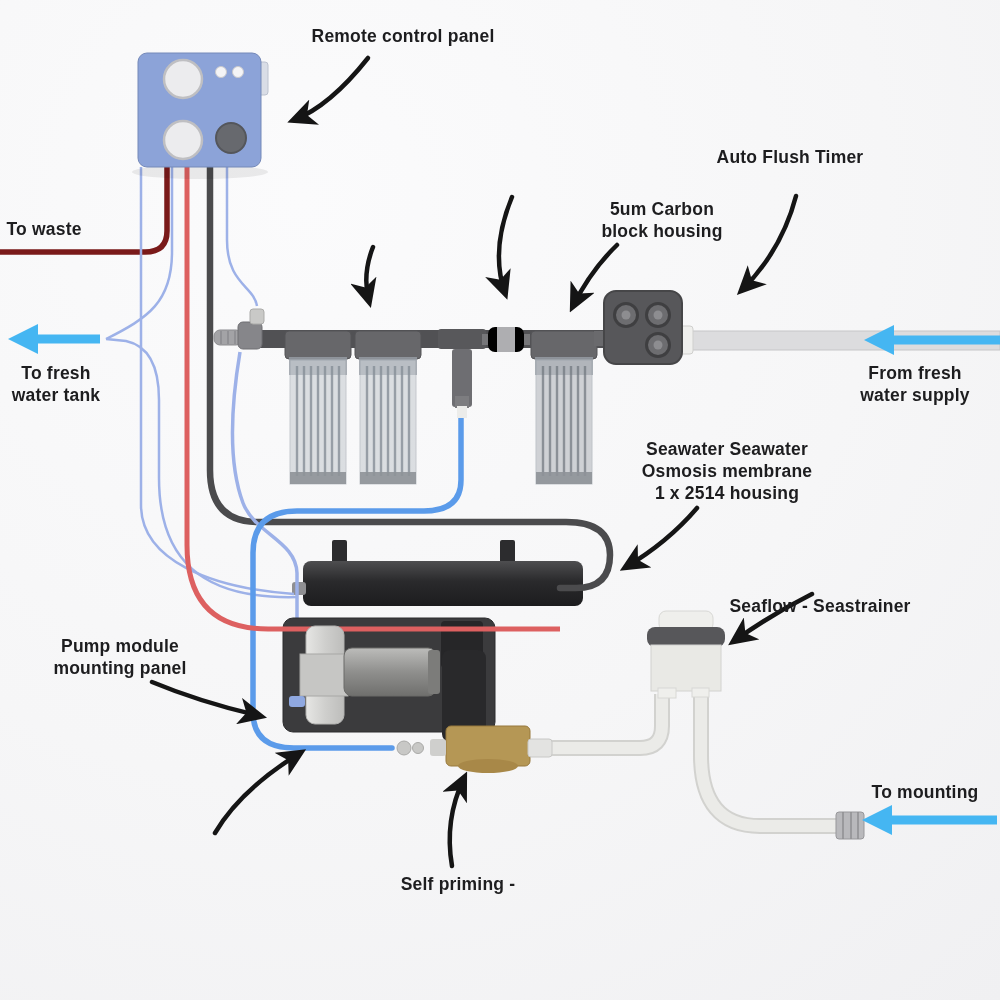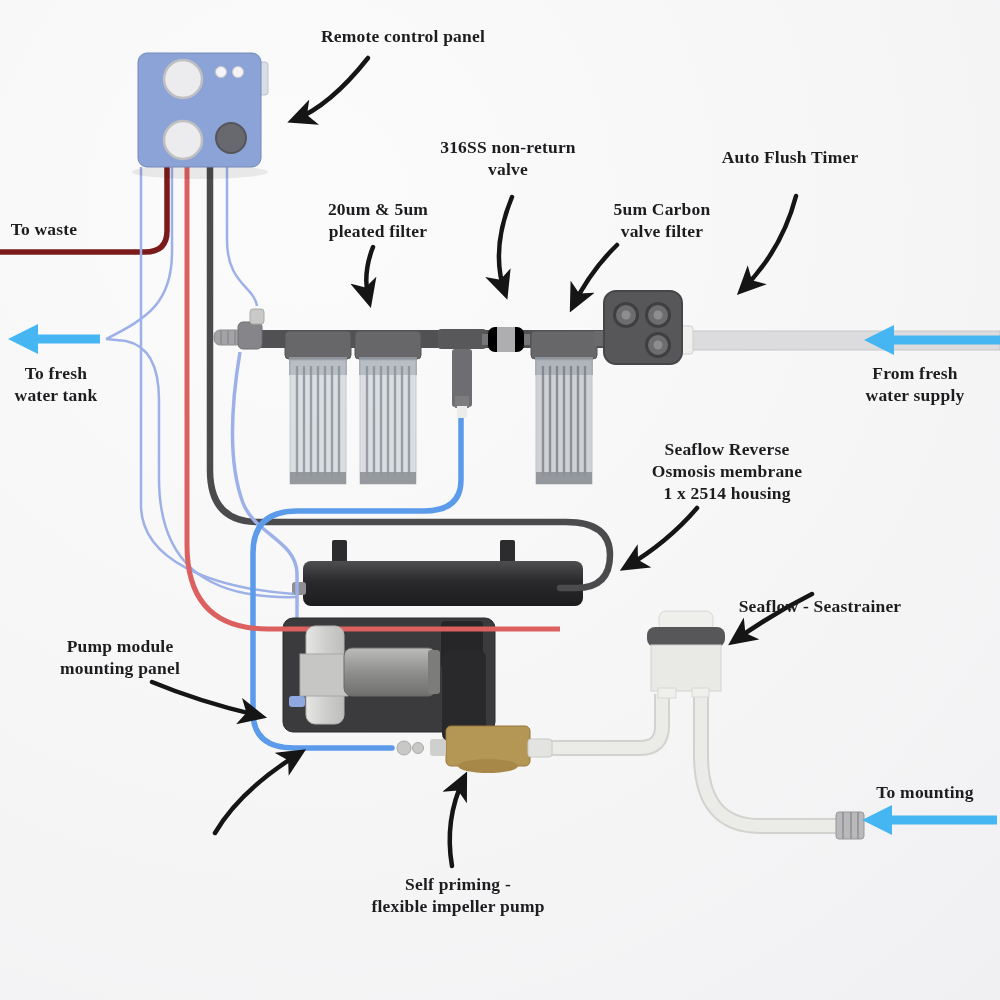--- a/index.html
+++ b/index.html
@@ -1,19 +1,19 @@
 <!DOCTYPE html>
 <html><head>
 <meta charset="utf-8">
 <style>
   html,body{margin:0;padding:0;}
   #stage{
     position:relative;width:1000px;height:1000px;overflow:hidden;
     background:radial-gradient(circle at 30% 20%, #fbfbfc 0%, #f6f6f7 55%, #f0f0f2 100%);
-    font-family:Liberation Serif, serif;
+    font-family:Liberation Sans, sans-serif;
   }
   svg{position:absolute;left:0;top:0;}
   .lbl{
     position:absolute;
     transform:translateX(-50%);
     font-weight:700;font-size:17.5px;line-height:22px;
     color:#1d1d1f;text-align:center;white-space:nowrap;letter-spacing:.2px;
   }
 </style>
 </head>
@@ -205,56 +205,47 @@
     <path d="M452,866 Q444,820 464,778" marker-end="url(#ah)"></path>
   </g>
 </svg>
 
 <div class="lbl" style="left:403px;top:25px">
       <div>Remote control panel</div>
     </div>
 <div class="lbl" style="left:44px;top:218px">
       <div>To waste</div>
     </div>
-<div class="lbl" style="left:378px;top:198px">
-      <div>20um &amp; 5um</div>
-      <div>pleated filter</div>
-    </div>
-<div class="lbl" style="left:508px;top:136px">
-      <div>316SS non-return</div>
-      <div>valve</div>
-    </div>
 <div class="lbl" style="left:662px;top:198px">
       <div>5um Carbon</div>
-      <div>valve filter</div>
+      <div>block housing</div>
     </div>
 <div class="lbl" style="left:790px;top:146px">
       <div>Auto Flush Timer</div>
     </div>
 <div class="lbl" style="left:56px;top:362px">
       <div>To fresh</div>
       <div>water tank</div>
     </div>
 <div class="lbl" style="left:915px;top:362px">
       <div>From fresh</div>
       <div>water supply</div>
     </div>
 <div class="lbl" style="left:727px;top:438px">
-      <div>Seaflow Reverse</div>
+      <div>Seawater Seawater</div>
       <div>Osmosis membrane</div>
       <div>1 x 2514 housing</div>
     </div>
 <div class="lbl" style="left:820px;top:595px">
       <div>Seaflow - Seastrainer</div>
     </div>
 <div class="lbl" style="left:120px;top:635px">
       <div>Pump module</div>
       <div>mounting panel</div>
     </div>
 <div class="lbl" style="left:458px;top:873px">
       <div>Self priming -</div>
-      <div>flexible impeller pump</div>
     </div>
 <div class="lbl" style="left:925px;top:781px">
       <div>To mounting</div>
     </div>
 
 </div>
 
 </body></html>

